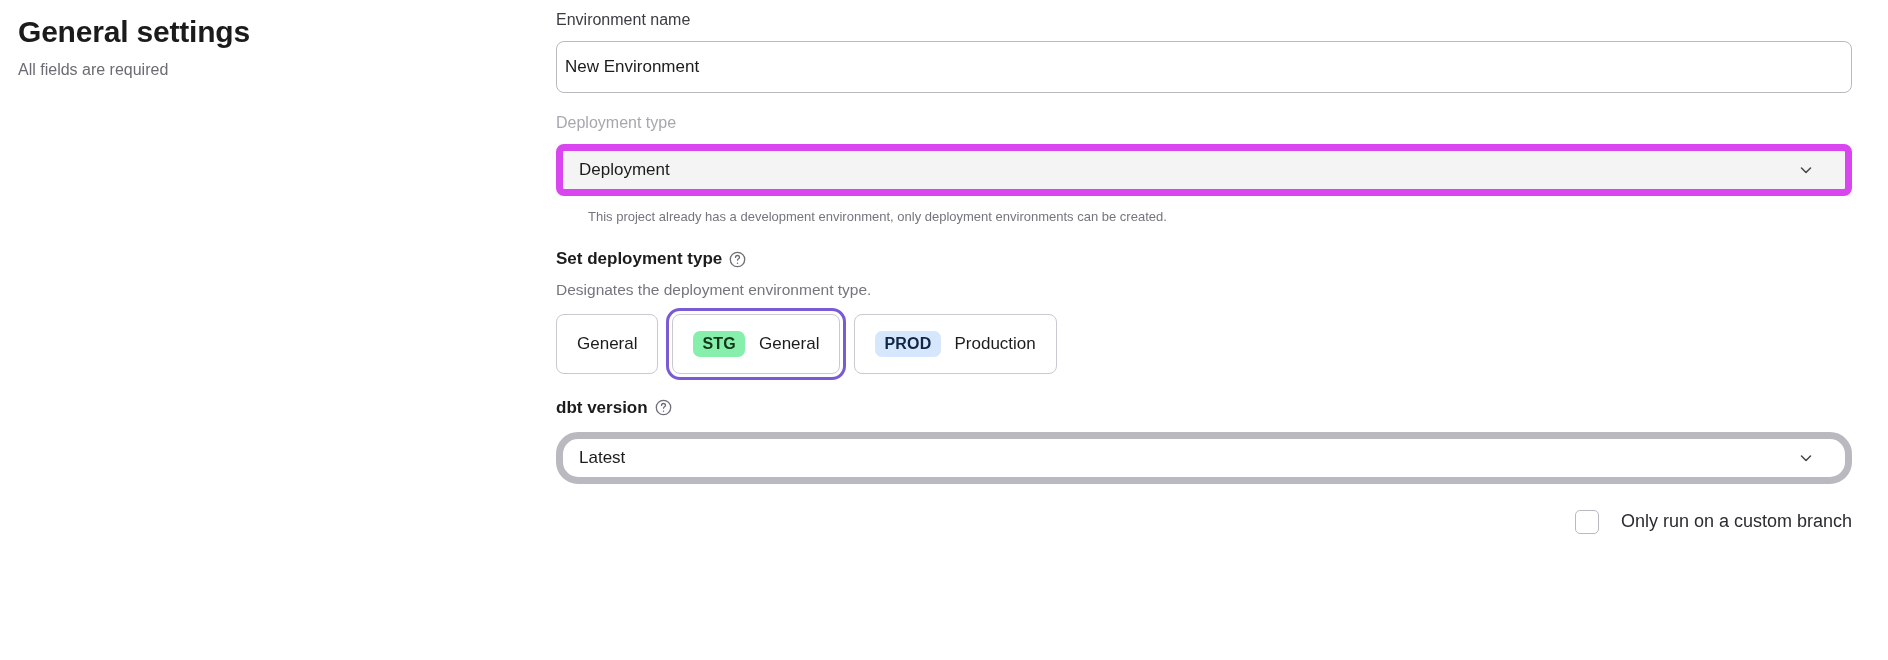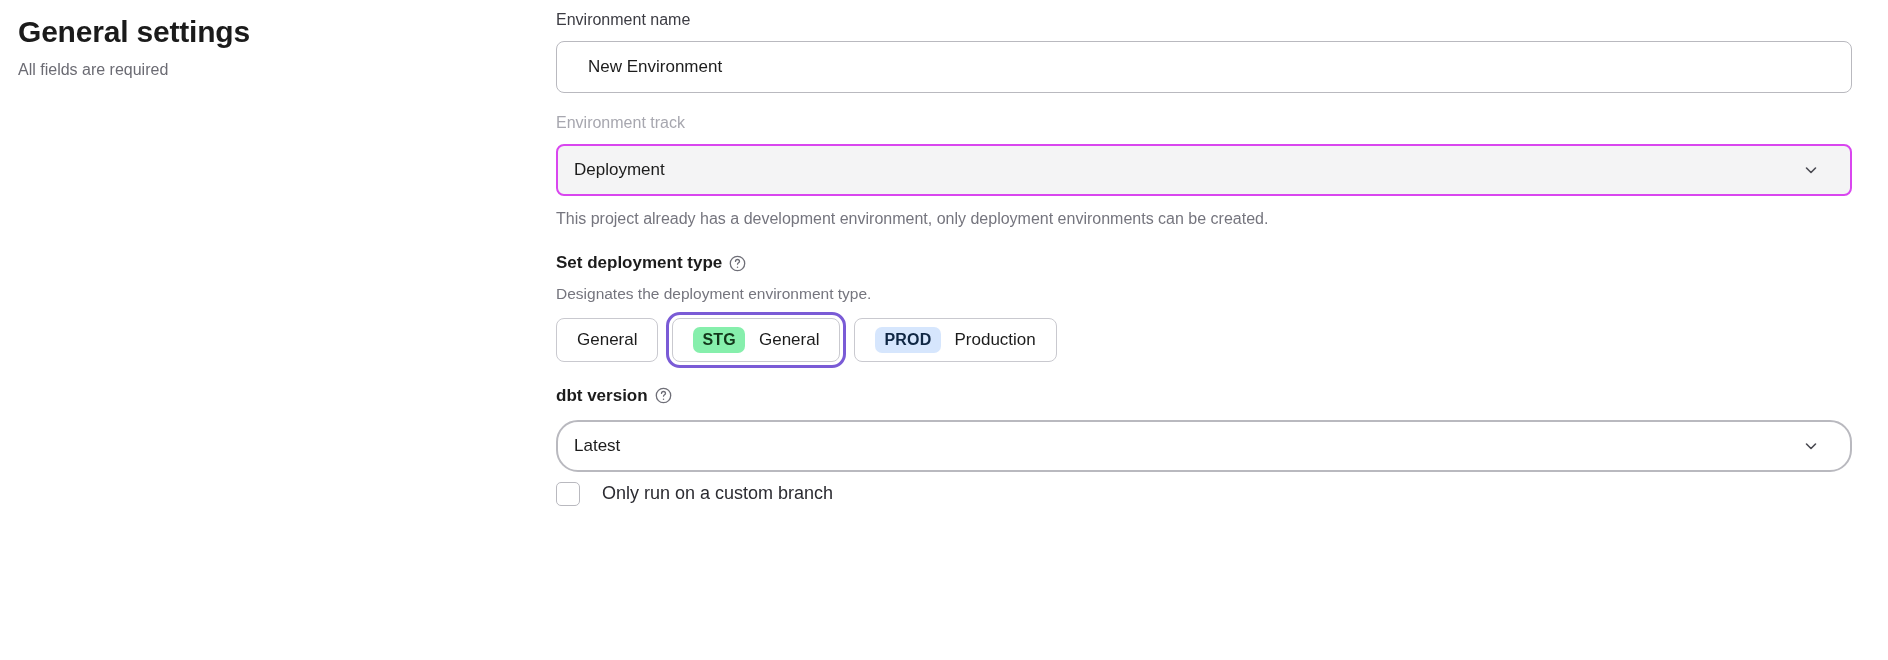--- a/index.html
+++ b/index.html
@@ -58,30 +58,30 @@
   }
 
   .input-box {
     width: 1296px;
     height: 52px;
     border: 1px solid #b9b9bf;
     border-radius: 8px;
     background: #ffffff;
     display: flex;
     align-items: center;
-    padding: 0 31px;
+    padding: 0 8px;
     font-size: 17px;
     color: #1c1c1c;
   }
   .input-box .value { flex: 1 1 auto; }
 
   .select-box {
     width: 1296px;
     height: 52px;
-    border: 2px solid #d946ef;
+    border: 7px solid #d946ef;
     border-radius: 8px;
     background: #f4f4f5;
     display: flex;
     align-items: center;
     padding: 0 16px;
     font-size: 17px;
     color: #1c1c1c;
   }
   .select-box.enabled {
     background: #ffffff;
@@ -93,24 +93,25 @@
   .chev {
     width: 14px;
     height: 14px;
     flex: 0 0 auto;
     display: block;
     margin-right: 16px;
   }
   .chev svg { display: block; }
 
   .help-text {
-    font-size: 16px;
+    font-size: 13px;
     color: #75757e;
     line-height: 1.35;
     margin-top: 12px;
+    margin-left: 32px;
   }
 
   .section-title {
     font-size: 17px;
     font-weight: 700;
     color: #1c1c1c;
     display: flex;
     align-items: center;
     gap: 7px;
     line-height: 1.2;
@@ -131,21 +132,21 @@
   }
 
   
   .seg-group {
     display: flex;
     align-items: center;
     gap: 14px;
     margin-top: 14px;
   }
   .seg-btn {
-    height: 44px;
+    height: 60px;
     border: 1px solid #c9c9cf;
     border-radius: 8px;
     background: #ffffff;
     display: flex;
     align-items: center;
     gap: 14px;
     padding: 0 20px;
     font-size: 17px;
     color: #1c1c1c;
     cursor: pointer;
@@ -164,21 +165,22 @@
     letter-spacing: 0.2px;
   }
   .badge.stg { background: #86efac; color: #12361a; }
   .badge.prod { background: #d6e6fd; color: #0f2744; }
 
   
   .check-row {
     display: flex;
     align-items: center;
     gap: 22px;
-    margin-top: 10px;
+    margin-top: 26px;
+    justify-content: flex-end;
   }
   .checkbox {
     width: 24px;
     height: 24px;
     border: 1.5px solid #b9b9bf;
     border-radius: 5px;
     background: #ffffff;
     flex: 0 0 auto;
     cursor: pointer;
   }
@@ -204,21 +206,21 @@
 <div class="form-col">
 
   <div>
     <div class="field-label">Environment name</div>
     <div class="input-box">
       <span class="value">New Environment</span>
     </div>
   </div>
 
   <div class="mt-20">
-    <div class="field-label disabled">Environment track</div>
+    <div class="field-label disabled">Deployment type</div>
     <div class="select-box">
       <span class="value">Deployment</span>
       <span class="chev">
         <svg viewBox="0 0 14 14" width="14" height="14" fill="none" stroke="#4a4a52" stroke-width="1.6" stroke-linecap="round" stroke-linejoin="round">
             <polyline points="2.5,5 7,9.5 11.5,5"></polyline>
           </svg>
       </span>
     </div>
     <div class="help-text">This project already has a development environment, only deployment environments can be created.</div>
   </div>

